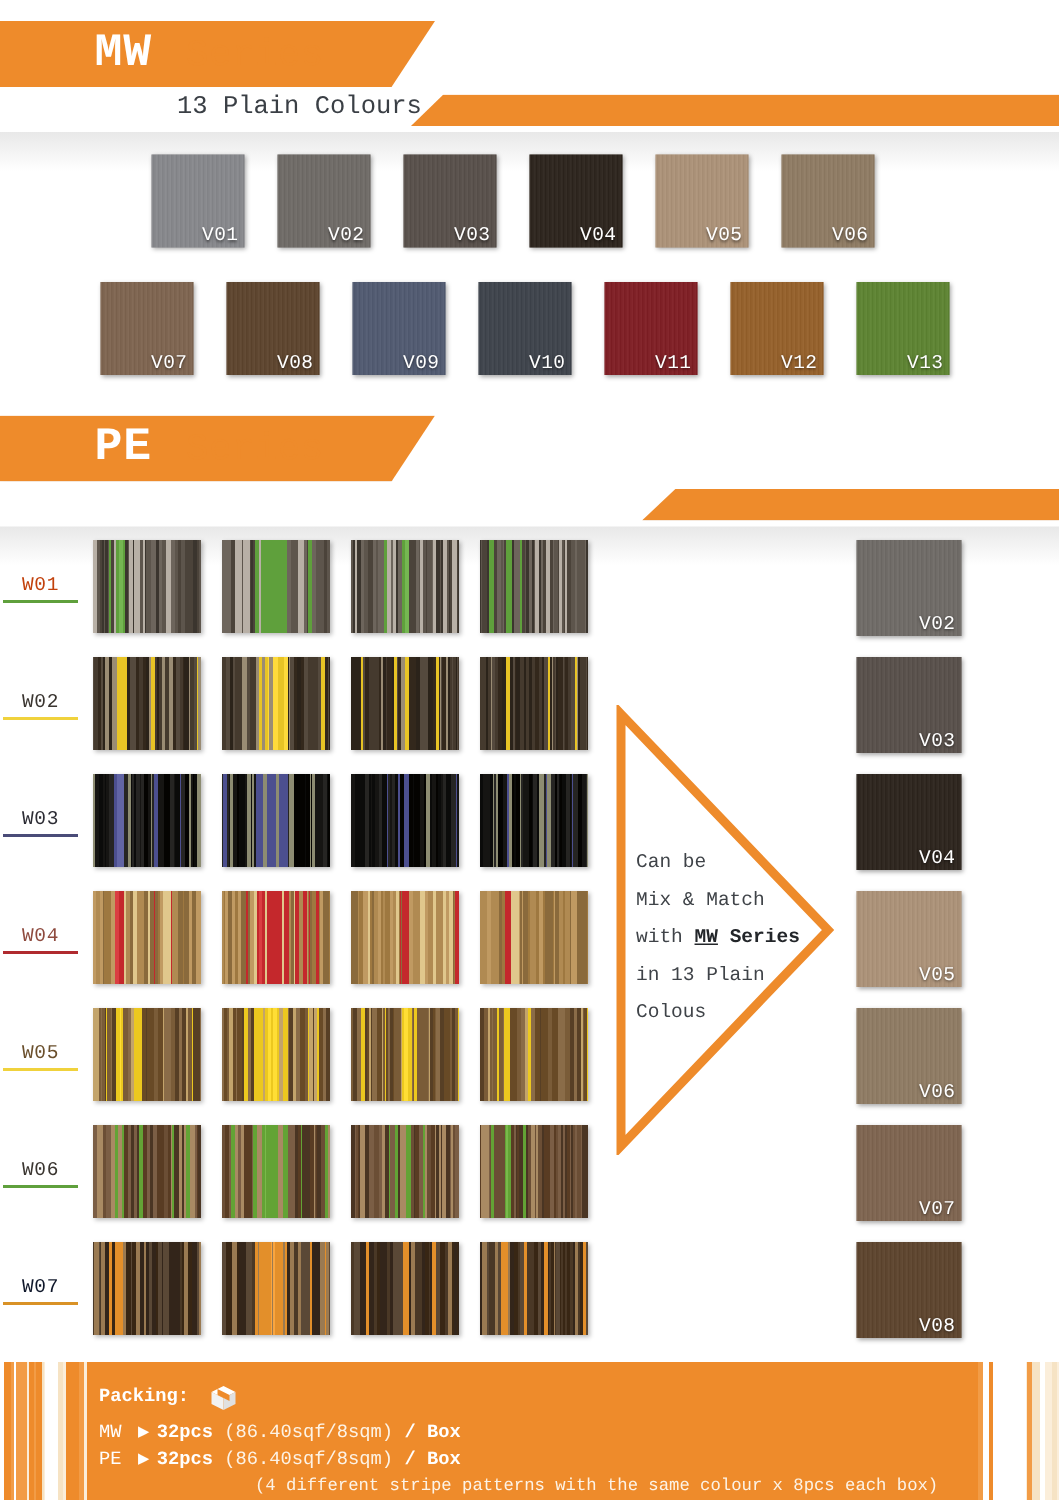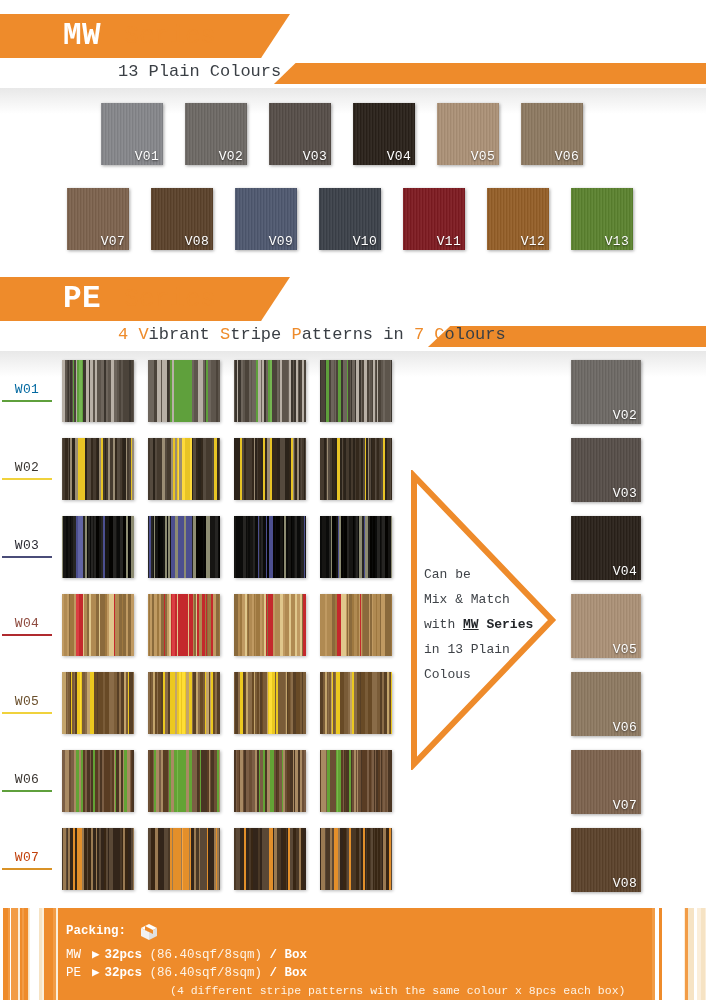--- a/index.html
+++ b/index.html
@@ -172,28 +172,27 @@
         <span class="lbl">V13</span>
       </div>
     </div>
 
   <div class="banner" style="top:277px;">
     <div class="banner-bar bar1"></div>
     <div class="banner-code">PE</div>
     <div class="banner-series">Series</div>
     <div class="banner-sub-wrap">
       <div class="banner-sub-bar" style="left:428px; width:278px; clip-path: polygon(8% 0, 100% 0, 100% 100%, 0 100%);"></div>
-      <div class="banner-sub-text" id="pe-subtitle"><span class="hl">4</span><span> </span><span class="hl">V</span><span>ibrant </span><span class="hl">S</span><span>tripe </span><span class="hl">P</span><span>atterns in </span><span class="hl">7</span><span> </span><span class="hl">C</span><span>olours</span></div>
     </div>
     <div class="gradshade" style="top:74px;"></div>
   </div>
 
   <div id="pegrid">
       <div class="wlabel" style="left: 2px; top: 382px;">
-        <span class="t" style="color: #0369a1;">W01</span>
+        <span class="t" style="color: #c2410c;">W01</span>
         <span class="u" style="background: rgb(95, 160, 60);"></span>
       </div>
       <div class="tile" style="left: 62px; top: 360px; background: linear-gradient(90deg, rgb(184, 176, 166) 0%, rgb(184, 176, 166) 3.58%, rgb(93, 85, 76) 3.58%, rgb(93, 85, 76) 6.78%, rgb(75, 67, 58) 6.78%, rgb(75, 67, 58) 7.9%, rgb(59, 53, 46) 7.9%, rgb(59, 53, 46) 10.05%, rgb(93, 85, 76) 10.05%, rgb(93, 85, 76) 10.95%, rgb(59, 53, 46) 10.95%, rgb(59, 53, 46) 13.14%, rgb(59, 53, 46) 13.14%, rgb(59, 53, 46) 13.79%, rgb(93, 85, 76) 13.79%, rgb(93, 85, 76) 14.87%, rgb(95, 160, 60) 14.87%, rgb(95, 160, 60) 16.37%, rgb(75, 67, 58) 16.37%, rgb(75, 67, 58) 19.7%, rgb(184, 176, 166) 19.7%, rgb(184, 176, 166) 20.89%, rgb(95, 160, 60) 20.89%, rgb(95, 160, 60) 24.17%, rgb(117, 182, 82) 24.17%, rgb(117, 182, 82) 27.38%, rgb(95, 160, 60) 27.38%, rgb(95, 160, 60) 29.17%, rgb(59, 53, 46) 29.17%, rgb(59, 53, 46) 32.67%, rgb(93, 85, 76) 32.67%, rgb(93, 85, 76) 33.68%, rgb(184, 176, 166) 33.68%, rgb(184, 176, 166) 36.91%, rgb(59, 53, 46) 36.91%, rgb(59, 53, 46) 38.3%, rgb(184, 176, 166) 38.3%, rgb(184, 176, 166) 41.98%, rgb(184, 176, 166) 41.98%, rgb(184, 176, 166) 43.33%, rgb(93, 85, 76) 43.33%, rgb(93, 85, 76) 45.92%, rgb(184, 176, 166) 45.92%, rgb(184, 176, 166) 47.95%, rgb(59, 53, 46) 47.95%, rgb(59, 53, 46) 49.04%, rgb(93, 85, 76) 49.04%, rgb(93, 85, 76) 50.22%, rgb(93, 85, 76) 50.22%, rgb(93, 85, 76) 53.94%, rgb(109, 101, 92) 53.94%, rgb(109, 101, 92) 57.25%, rgb(109, 101, 92) 57.25%, rgb(109, 101, 92) 58.65%, rgb(59, 53, 46) 58.65%, rgb(59, 53, 46) 61.43%, rgb(109, 101, 92) 61.43%, rgb(109, 101, 92) 63.5%, rgb(93, 85, 76) 63.5%, rgb(93, 85, 76) 64.19%, rgb(93, 85, 76) 64.19%, rgb(93, 85, 76) 67.66%, rgb(184, 176, 166) 67.66%, rgb(184, 176, 166) 69.26%, rgb(184, 176, 166) 69.26%, rgb(184, 176, 166) 72.58%, rgb(109, 101, 92) 72.58%, rgb(109, 101, 92) 75.81%, rgb(93, 85, 76) 75.81%, rgb(93, 85, 76) 78.57%, rgb(75, 67, 58) 78.57%, rgb(75, 67, 58) 81.9%, rgb(93, 85, 76) 81.9%, rgb(93, 85, 76) 84.83%, rgb(75, 67, 58) 84.83%, rgb(75, 67, 58) 87.84%, rgb(75, 67, 58) 87.84%, rgb(75, 67, 58) 89.39%, rgb(75, 67, 58) 89.39%, rgb(75, 67, 58) 92.8%, rgb(59, 53, 46) 92.8%, rgb(59, 53, 46) 95.98%, rgb(75, 67, 58) 95.98%, rgb(75, 67, 58) 98.25%, rgb(93, 85, 76) 98.25%, rgb(93, 85, 76) 100%);"></div>
       <div class="tile" style="left: 148px; top: 360px; background: linear-gradient(90deg, rgb(109, 101, 92) 0%, rgb(109, 101, 92) 2.67%, rgb(109, 101, 92) 2.67%, rgb(109, 101, 92) 5.13%, rgb(109, 101, 92) 5.13%, rgb(109, 101, 92) 8.6%, rgb(75, 67, 58) 8.6%, rgb(75, 67, 58) 12.31%, rgb(184, 176, 166) 12.31%, rgb(184, 176, 166) 13.52%, rgb(95, 160, 60) 13.52%, rgb(95, 160, 60) 14.29%, rgb(184, 176, 166) 14.29%, rgb(184, 176, 166) 18.11%, rgb(93, 85, 76) 18.11%, rgb(93, 85, 76) 19.69%, rgb(184, 176, 166) 19.69%, rgb(184, 176, 166) 21.95%, rgb(184, 176, 166) 21.95%, rgb(184, 176, 166) 25.82%, rgb(75, 67, 58) 25.82%, rgb(75, 67, 58) 26.85%, rgb(59, 53, 46) 26.85%, rgb(59, 53, 46) 28.83%, rgb(75, 67, 58) 28.83%, rgb(75, 67, 58) 30.12%, rgb(95, 160, 60) 30.12%, rgb(95, 160, 60) 33.94%, rgb(184, 176, 166) 33.94%, rgb(184, 176, 166) 35.66%, rgb(95, 160, 60) 35.66%, rgb(95, 160, 60) 39.21%, rgb(95, 160, 60) 39.21%, rgb(95, 160, 60) 41.29%, rgb(95, 160, 60) 41.29%, rgb(95, 160, 60) 45.27%, rgb(95, 160, 60) 45.27%, rgb(95, 160, 60) 47.62%, rgb(95, 160, 60) 47.62%, rgb(95, 160, 60) 48.74%, rgb(95, 160, 60) 48.74%, rgb(95, 160, 60) 50.62%, rgb(95, 160, 60) 50.62%, rgb(95, 160, 60) 53.62%, rgb(95, 160, 60) 53.62%, rgb(95, 160, 60) 54.89%, rgb(95, 160, 60) 54.89%, rgb(95, 160, 60) 57.28%, rgb(95, 160, 60) 57.28%, rgb(95, 160, 60) 60.53%, rgb(109, 101, 92) 60.53%, rgb(109, 101, 92) 64.17%, rgb(93, 85, 76) 64.17%, rgb(93, 85, 76) 67.44%, rgb(93, 85, 76) 67.44%, rgb(93, 85, 76) 70.03%, rgb(184, 176, 166) 70.03%, rgb(184, 176, 166) 73.07%, rgb(184, 176, 166) 73.07%, rgb(184, 176, 166) 75.71%, rgb(109, 101, 92) 75.71%, rgb(109, 101, 92) 78.51%, rgb(75, 67, 58) 78.51%, rgb(75, 67, 58) 80.03%, rgb(95, 160, 60) 80.03%, rgb(95, 160, 60) 83.67%, rgb(109, 101, 92) 83.67%, rgb(109, 101, 92) 87.45%, rgb(93, 85, 76) 87.45%, rgb(93, 85, 76) 90.78%, rgb(93, 85, 76) 90.78%, rgb(93, 85, 76) 94.5%, rgb(75, 67, 58) 94.5%, rgb(75, 67, 58) 97.49%, rgb(93, 85, 76) 97.49%, rgb(93, 85, 76) 100%);"></div>
       <div class="tile" style="left: 234px; top: 360px; background: linear-gradient(90deg, rgb(93, 85, 76) 0%, rgb(93, 85, 76) 1.77%, rgb(59, 53, 46) 1.77%, rgb(59, 53, 46) 3.49%, rgb(184, 176, 166) 3.49%, rgb(184, 176, 166) 5.9%, rgb(59, 53, 46) 5.9%, rgb(59, 53, 46) 7.78%, rgb(59, 53, 46) 7.78%, rgb(59, 53, 46) 9.29%, rgb(109, 101, 92) 9.29%, rgb(109, 101, 92) 12.04%, rgb(93, 85, 76) 12.04%, rgb(93, 85, 76) 15.64%, rgb(75, 67, 58) 15.64%, rgb(75, 67, 58) 17.72%, rgb(75, 67, 58) 17.72%, rgb(75, 67, 58) 20.73%, rgb(109, 101, 92) 20.73%, rgb(109, 101, 92) 21.74%, rgb(109, 101, 92) 21.74%, rgb(109, 101, 92) 22.62%, rgb(109, 101, 92) 22.62%, rgb(109, 101, 92) 23.28%, rgb(93, 85, 76) 23.28%, rgb(93, 85, 76) 25.02%, rgb(109, 101, 92) 25.02%, rgb(109, 101, 92) 27.19%, rgb(109, 101, 92) 27.19%, rgb(109, 101, 92) 30.52%, rgb(95, 160, 60) 30.52%, rgb(95, 160, 60) 33.78%, rgb(184, 176, 166) 33.78%, rgb(184, 176, 166) 37.15%, rgb(109, 101, 92) 37.15%, rgb(109, 101, 92) 38.83%, rgb(184, 176, 166) 38.83%, rgb(184, 176, 166) 41.84%, rgb(59, 53, 46) 41.84%, rgb(59, 53, 46) 43.8%, rgb(109, 101, 92) 43.8%, rgb(109, 101, 92) 47.16%, rgb(95, 160, 60) 47.16%, rgb(95, 160, 60) 48.99%, rgb(95, 160, 60) 48.99%, rgb(95, 160, 60) 49.96%, rgb(117, 182, 82) 49.96%, rgb(117, 182, 82) 51.91%, rgb(117, 182, 82) 51.91%, rgb(117, 182, 82) 53.37%, rgb(75, 67, 58) 53.37%, rgb(75, 67, 58) 56.15%, rgb(75, 67, 58) 56.15%, rgb(75, 67, 58) 60.03%, rgb(109, 101, 92) 60.03%, rgb(109, 101, 92) 62.84%, rgb(93, 85, 76) 62.84%, rgb(93, 85, 76) 63.82%, rgb(184, 176, 166) 63.82%, rgb(184, 176, 166) 67.01%, rgb(93, 85, 76) 67.01%, rgb(93, 85, 76) 67.7%, rgb(93, 85, 76) 67.7%, rgb(93, 85, 76) 69.35%, rgb(75, 67, 58) 69.35%, rgb(75, 67, 58) 70.09%, rgb(93, 85, 76) 70.09%, rgb(93, 85, 76) 72.82%, rgb(93, 85, 76) 72.82%, rgb(93, 85, 76) 75.09%, rgb(109, 101, 92) 75.09%, rgb(109, 101, 92) 75.85%, rgb(184, 176, 166) 75.85%, rgb(184, 176, 166) 78.86%, rgb(59, 53, 46) 78.86%, rgb(59, 53, 46) 82.52%, rgb(93, 85, 76) 82.52%, rgb(93, 85, 76) 83.23%, rgb(59, 53, 46) 83.23%, rgb(59, 53, 46) 85.6%, rgb(184, 176, 166) 85.6%, rgb(184, 176, 166) 88.88%, rgb(93, 85, 76) 88.88%, rgb(93, 85, 76) 90.31%, rgb(59, 53, 46) 90.31%, rgb(59, 53, 46) 91.98%, rgb(75, 67, 58) 91.98%, rgb(75, 67, 58) 93.95%, rgb(184, 176, 166) 93.95%, rgb(184, 176, 166) 97.75%, rgb(75, 67, 58) 97.75%, rgb(75, 67, 58) 99.48%, rgb(59, 53, 46) 99.48%, rgb(59, 53, 46) 100%);"></div>
       <div class="tile" style="left: 320px; top: 360px; background: linear-gradient(90deg, rgb(59, 53, 46) 0%, rgb(59, 53, 46) 0.87%, rgb(93, 85, 76) 0.87%, rgb(93, 85, 76) 1.85%, rgb(75, 67, 58) 1.85%, rgb(75, 67, 58) 3.21%, rgb(75, 67, 58) 3.21%, rgb(75, 67, 58) 6.64%, rgb(59, 53, 46) 6.64%, rgb(59, 53, 46) 8.46%, rgb(95, 160, 60) 8.46%, rgb(95, 160, 60) 9.78%, rgb(95, 160, 60) 9.78%, rgb(95, 160, 60) 13.16%, rgb(75, 67, 58) 13.16%, rgb(75, 67, 58) 15.74%, rgb(109, 101, 92) 15.74%, rgb(109, 101, 92) 19.51%, rgb(93, 85, 76) 19.51%, rgb(93, 85, 76) 21.06%, rgb(109, 101, 92) 21.06%, rgb(109, 101, 92) 21.79%, rgb(75, 67, 58) 21.79%, rgb(75, 67, 58) 24.53%, rgb(95, 160, 60) 24.53%, rgb(95, 160, 60) 26.73%, rgb(95, 160, 60) 26.73%, rgb(95, 160, 60) 29.35%, rgb(59, 53, 46) 29.35%, rgb(59, 53, 46) 31.39%, rgb(109, 101, 92) 31.39%, rgb(109, 101, 92) 34.05%, rgb(109, 101, 92) 34.05%, rgb(109, 101, 92) 37.25%, rgb(95, 160, 60) 37.25%, rgb(95, 160, 60) 38.89%, rgb(75, 67, 58) 38.89%, rgb(75, 67, 58) 41.7%, rgb(93, 85, 76) 41.7%, rgb(93, 85, 76) 43.04%, rgb(59, 53, 46) 43.04%, rgb(59, 53, 46) 45.06%, rgb(109, 101, 92) 45.06%, rgb(109, 101, 92) 47.95%, rgb(59, 53, 46) 47.95%, rgb(59, 53, 46) 49.91%, rgb(93, 85, 76) 49.91%, rgb(93, 85, 76) 50.54%, rgb(184, 176, 166) 50.54%, rgb(184, 176, 166) 54.28%, rgb(59, 53, 46) 54.28%, rgb(59, 53, 46) 56.79%, rgb(109, 101, 92) 56.79%, rgb(109, 101, 92) 58.51%, rgb(75, 67, 58) 58.51%, rgb(75, 67, 58) 61.34%, rgb(184, 176, 166) 61.34%, rgb(184, 176, 166) 65.17%, rgb(75, 67, 58) 65.17%, rgb(75, 67, 58) 67.92%, rgb(109, 101, 92) 67.92%, rgb(109, 101, 92) 68.91%, rgb(93, 85, 76) 68.91%, rgb(93, 85, 76) 72.29%, rgb(75, 67, 58) 72.29%, rgb(75, 67, 58) 73.44%, rgb(184, 176, 166) 73.44%, rgb(184, 176, 166) 75.92%, rgb(93, 85, 76) 75.92%, rgb(93, 85, 76) 77.94%, rgb(75, 67, 58) 77.94%, rgb(75, 67, 58) 79.11%, rgb(184, 176, 166) 79.11%, rgb(184, 176, 166) 80.47%, rgb(75, 67, 58) 80.47%, rgb(75, 67, 58) 84.46%, rgb(93, 85, 76) 84.46%, rgb(93, 85, 76) 88.14%, rgb(109, 101, 92) 88.14%, rgb(109, 101, 92) 89.99%, rgb(93, 85, 76) 89.99%, rgb(93, 85, 76) 93.32%, rgb(93, 85, 76) 93.32%, rgb(93, 85, 76) 96.04%, rgb(93, 85, 76) 96.04%, rgb(93, 85, 76) 97.48%, rgb(109, 101, 92) 97.48%, rgb(109, 101, 92) 98.38%, rgb(59, 53, 46) 98.38%, rgb(59, 53, 46) 100%);"></div>
       <div class="wlabel" style="left: 2px; top: 460px;">
         <span class="t" style="color: rgb(58, 53, 48);">W02</span>
         <span class="u" style="background: rgb(240, 210, 60);"></span>
       </div>
@@ -227,21 +226,21 @@
       <div class="tile" style="left: 320px; top: 672px; background: linear-gradient(90deg, rgb(87, 63, 37) 0%, rgb(87, 63, 37) 3.9%, rgb(122, 92, 56) 3.9%, rgb(122, 92, 56) 7.17%, rgb(195, 164, 107) 7.17%, rgb(195, 164, 107) 9.32%, rgb(122, 92, 56) 9.32%, rgb(122, 92, 56) 11.28%, rgb(138, 108, 72) 11.28%, rgb(138, 108, 72) 12.02%, rgb(122, 92, 56) 12.02%, rgb(122, 92, 56) 15.29%, rgb(195, 164, 107) 15.29%, rgb(195, 164, 107) 16.1%, rgb(236, 200, 31) 16.1%, rgb(236, 200, 31) 17.64%, rgb(122, 92, 56) 17.64%, rgb(122, 92, 56) 21.12%, rgb(138, 108, 72) 21.12%, rgb(138, 108, 72) 22.4%, rgb(236, 200, 31) 22.4%, rgb(236, 200, 31) 25.51%, rgb(236, 200, 31) 25.51%, rgb(236, 200, 31) 28.06%, rgb(104, 74, 38) 28.06%, rgb(104, 74, 38) 30.09%, rgb(104, 74, 38) 30.09%, rgb(104, 74, 38) 33.93%, rgb(122, 92, 56) 33.93%, rgb(122, 92, 56) 37.04%, rgb(122, 92, 56) 37.04%, rgb(122, 92, 56) 38.28%, rgb(138, 108, 72) 38.28%, rgb(138, 108, 72) 41.31%, rgb(195, 164, 107) 41.31%, rgb(195, 164, 107) 44.43%, rgb(236, 200, 31) 44.43%, rgb(236, 200, 31) 47.35%, rgb(138, 108, 72) 47.35%, rgb(138, 108, 72) 51.2%, rgb(104, 74, 38) 51.2%, rgb(104, 74, 38) 55.12%, rgb(87, 63, 37) 55.12%, rgb(87, 63, 37) 56.26%, rgb(104, 74, 38) 56.26%, rgb(104, 74, 38) 60%, rgb(104, 74, 38) 60%, rgb(104, 74, 38) 62.94%, rgb(122, 92, 56) 62.94%, rgb(122, 92, 56) 66.48%, rgb(104, 74, 38) 66.48%, rgb(104, 74, 38) 70.04%, rgb(104, 74, 38) 70.04%, rgb(104, 74, 38) 71.08%, rgb(104, 74, 38) 71.08%, rgb(104, 74, 38) 71.84%, rgb(195, 164, 107) 71.84%, rgb(195, 164, 107) 72.61%, rgb(138, 108, 72) 72.61%, rgb(138, 108, 72) 75.08%, rgb(138, 108, 72) 75.08%, rgb(138, 108, 72) 78.95%, rgb(122, 92, 56) 78.95%, rgb(122, 92, 56) 81.95%, rgb(122, 92, 56) 81.95%, rgb(122, 92, 56) 83.23%, rgb(87, 63, 37) 83.23%, rgb(87, 63, 37) 86.73%, rgb(138, 108, 72) 86.73%, rgb(138, 108, 72) 87.65%, rgb(138, 108, 72) 87.65%, rgb(138, 108, 72) 89.36%, rgb(87, 63, 37) 89.36%, rgb(87, 63, 37) 93.28%, rgb(195, 164, 107) 93.28%, rgb(195, 164, 107) 95.43%, rgb(122, 92, 56) 95.43%, rgb(122, 92, 56) 96.66%, rgb(104, 74, 38) 96.66%, rgb(104, 74, 38) 99.22%, rgb(236, 200, 31) 99.22%, rgb(236, 200, 31) 100%, rgb(87, 63, 37) 100%, rgb(87, 63, 37) 100%);"></div>
       <div class="wlabel" style="left: 2px; top: 772px;">
         <span class="t" style="color: rgb(58, 53, 48);">W06</span>
         <span class="u" style="background: rgb(95, 160, 60);"></span>
       </div>
       <div class="tile" style="left: 62px; top: 750px; background: linear-gradient(90deg, rgb(123, 94, 69) 0%, rgb(123, 94, 69) 3.97%, rgb(169, 138, 99) 3.97%, rgb(169, 138, 99) 6.63%, rgb(169, 138, 99) 6.63%, rgb(169, 138, 99) 9.58%, rgb(107, 78, 53) 9.58%, rgb(107, 78, 53) 12.45%, rgb(123, 94, 69) 12.45%, rgb(123, 94, 69) 16.25%, rgb(169, 138, 99) 16.25%, rgb(169, 138, 99) 20.03%, rgb(99, 163, 53) 20.03%, rgb(99, 163, 53) 20.87%, rgb(99, 163, 53) 20.87%, rgb(99, 163, 53) 23.3%, rgb(169, 138, 99) 23.3%, rgb(169, 138, 99) 26.9%, rgb(99, 163, 53) 26.9%, rgb(99, 163, 53) 28.6%, rgb(89, 60, 35) 28.6%, rgb(89, 60, 35) 30.74%, rgb(89, 60, 35) 30.74%, rgb(89, 60, 35) 32.36%, rgb(123, 94, 69) 32.36%, rgb(123, 94, 69) 34.19%, rgb(123, 94, 69) 34.19%, rgb(123, 94, 69) 35.02%, rgb(74, 53, 35) 35.02%, rgb(74, 53, 35) 38.41%, rgb(123, 94, 69) 38.41%, rgb(123, 94, 69) 39.16%, rgb(123, 94, 69) 39.16%, rgb(123, 94, 69) 40.3%, rgb(74, 53, 35) 40.3%, rgb(74, 53, 35) 42.84%, rgb(99, 163, 53) 42.84%, rgb(99, 163, 53) 45.85%, rgb(89, 60, 35) 45.85%, rgb(89, 60, 35) 49.77%, rgb(123, 94, 69) 49.77%, rgb(123, 94, 69) 53.1%, rgb(74, 53, 35) 53.1%, rgb(74, 53, 35) 55.73%, rgb(123, 94, 69) 55.73%, rgb(123, 94, 69) 58.98%, rgb(89, 60, 35) 58.98%, rgb(89, 60, 35) 62.17%, rgb(89, 60, 35) 62.17%, rgb(89, 60, 35) 66.05%, rgb(107, 78, 53) 66.05%, rgb(107, 78, 53) 69.4%, rgb(89, 60, 35) 69.4%, rgb(89, 60, 35) 72.38%, rgb(169, 138, 99) 72.38%, rgb(169, 138, 99) 73.21%, rgb(99, 163, 53) 73.21%, rgb(99, 163, 53) 74.88%, rgb(74, 53, 35) 74.88%, rgb(74, 53, 35) 78.43%, rgb(74, 53, 35) 78.43%, rgb(74, 53, 35) 79.52%, rgb(169, 138, 99) 79.52%, rgb(169, 138, 99) 82%, rgb(74, 53, 35) 82%, rgb(74, 53, 35) 84.36%, rgb(169, 138, 99) 84.36%, rgb(169, 138, 99) 86.49%, rgb(99, 163, 53) 86.49%, rgb(99, 163, 53) 89.71%, rgb(169, 138, 99) 89.71%, rgb(169, 138, 99) 93.34%, rgb(169, 138, 99) 93.34%, rgb(169, 138, 99) 94.75%, rgb(123, 94, 69) 94.75%, rgb(123, 94, 69) 96.08%, rgb(89, 60, 35) 96.08%, rgb(89, 60, 35) 97.53%, rgb(74, 53, 35) 97.53%, rgb(74, 53, 35) 100%);"></div>
       <div class="tile" style="left: 148px; top: 750px; background: linear-gradient(90deg, rgb(107, 78, 53) 0%, rgb(107, 78, 53) 3.07%, rgb(89, 60, 35) 3.07%, rgb(89, 60, 35) 4.99%, rgb(89, 60, 35) 4.99%, rgb(89, 60, 35) 6.89%, rgb(123, 94, 69) 6.89%, rgb(123, 94, 69) 7.91%, rgb(89, 60, 35) 7.91%, rgb(89, 60, 35) 8.62%, rgb(99, 163, 53) 8.62%, rgb(99, 163, 53) 10.98%, rgb(99, 163, 53) 10.98%, rgb(99, 163, 53) 11.59%, rgb(169, 138, 99) 11.59%, rgb(169, 138, 99) 15.26%, rgb(123, 94, 69) 15.26%, rgb(123, 94, 69) 18.02%, rgb(169, 138, 99) 18.02%, rgb(169, 138, 99) 20.69%, rgb(89, 60, 35) 20.69%, rgb(89, 60, 35) 22.16%, rgb(89, 60, 35) 22.16%, rgb(89, 60, 35) 26.08%, rgb(89, 60, 35) 26.08%, rgb(89, 60, 35) 27.35%, rgb(123, 94, 69) 27.35%, rgb(123, 94, 69) 29.09%, rgb(99, 163, 53) 29.09%, rgb(99, 163, 53) 32.41%, rgb(169, 138, 99) 32.41%, rgb(169, 138, 99) 33.06%, rgb(169, 138, 99) 33.06%, rgb(169, 138, 99) 35%, rgb(169, 138, 99) 35%, rgb(169, 138, 99) 36.8%, rgb(99, 163, 53) 36.8%, rgb(99, 163, 53) 38.45%, rgb(99, 163, 53) 38.45%, rgb(99, 163, 53) 39.95%, rgb(121, 185, 75) 39.95%, rgb(121, 185, 75) 41.04%, rgb(99, 163, 53) 41.04%, rgb(99, 163, 53) 44.57%, rgb(99, 163, 53) 44.57%, rgb(99, 163, 53) 46.31%, rgb(99, 163, 53) 46.31%, rgb(99, 163, 53) 48.72%, rgb(99, 163, 53) 48.72%, rgb(99, 163, 53) 52.31%, rgb(169, 138, 99) 52.31%, rgb(169, 138, 99) 55.11%, rgb(169, 138, 99) 55.11%, rgb(169, 138, 99) 56.86%, rgb(99, 163, 53) 56.86%, rgb(99, 163, 53) 60.68%, rgb(169, 138, 99) 60.68%, rgb(169, 138, 99) 61.37%, rgb(123, 94, 69) 61.37%, rgb(123, 94, 69) 64.4%, rgb(123, 94, 69) 64.4%, rgb(123, 94, 69) 67.59%, rgb(74, 53, 35) 67.59%, rgb(74, 53, 35) 70.17%, rgb(89, 60, 35) 70.17%, rgb(89, 60, 35) 72.8%, rgb(99, 163, 53) 72.8%, rgb(99, 163, 53) 74.14%, rgb(74, 53, 35) 74.14%, rgb(74, 53, 35) 77.69%, rgb(74, 53, 35) 77.69%, rgb(74, 53, 35) 81.54%, rgb(89, 60, 35) 81.54%, rgb(89, 60, 35) 85.22%, rgb(169, 138, 99) 85.22%, rgb(169, 138, 99) 86.26%, rgb(107, 78, 53) 86.26%, rgb(107, 78, 53) 87.02%, rgb(89, 60, 35) 87.02%, rgb(89, 60, 35) 87.86%, rgb(74, 53, 35) 87.86%, rgb(74, 53, 35) 90.57%, rgb(74, 53, 35) 90.57%, rgb(74, 53, 35) 91.56%, rgb(107, 78, 53) 91.56%, rgb(107, 78, 53) 95.44%, rgb(99, 163, 53) 95.44%, rgb(99, 163, 53) 98.06%, rgb(169, 138, 99) 98.06%, rgb(169, 138, 99) 100%);"></div>
       <div class="tile" style="left: 234px; top: 750px; background: linear-gradient(90deg, rgb(74, 53, 35) 0%, rgb(74, 53, 35) 2.16%, rgb(74, 53, 35) 2.16%, rgb(74, 53, 35) 3.34%, rgb(123, 94, 69) 3.34%, rgb(123, 94, 69) 4.19%, rgb(107, 78, 53) 4.19%, rgb(107, 78, 53) 6.78%, rgb(89, 60, 35) 6.78%, rgb(89, 60, 35) 7.79%, rgb(74, 53, 35) 7.79%, rgb(74, 53, 35) 8.73%, rgb(169, 138, 99) 8.73%, rgb(169, 138, 99) 12.51%, rgb(107, 78, 53) 12.51%, rgb(107, 78, 53) 13.29%, rgb(74, 53, 35) 13.29%, rgb(74, 53, 35) 16.8%, rgb(123, 94, 69) 16.8%, rgb(123, 94, 69) 20.01%, rgb(123, 94, 69) 20.01%, rgb(123, 94, 69) 21.32%, rgb(107, 78, 53) 21.32%, rgb(107, 78, 53) 23.93%, rgb(107, 78, 53) 23.93%, rgb(107, 78, 53) 25.66%, rgb(123, 94, 69) 25.66%, rgb(123, 94, 69) 29.14%, rgb(169, 138, 99) 29.14%, rgb(169, 138, 99) 31.63%, rgb(74, 53, 35) 31.63%, rgb(74, 53, 35) 35.2%, rgb(99, 163, 53) 35.2%, rgb(99, 163, 53) 36.53%, rgb(123, 94, 69) 36.53%, rgb(123, 94, 69) 40.52%, rgb(99, 163, 53) 40.52%, rgb(99, 163, 53) 43.3%, rgb(74, 53, 35) 43.3%, rgb(74, 53, 35) 45.81%, rgb(169, 138, 99) 45.81%, rgb(169, 138, 99) 47%, rgb(169, 138, 99) 47%, rgb(169, 138, 99) 50.63%, rgb(99, 163, 53) 50.63%, rgb(99, 163, 53) 51.69%, rgb(99, 163, 53) 51.69%, rgb(99, 163, 53) 55.67%, rgb(107, 78, 53) 55.67%, rgb(107, 78, 53) 58.58%, rgb(74, 53, 35) 58.58%, rgb(74, 53, 35) 59.29%, rgb(89, 60, 35) 59.29%, rgb(89, 60, 35) 63.16%, rgb(123, 94, 69) 63.16%, rgb(123, 94, 69) 66.79%, rgb(99, 163, 53) 66.79%, rgb(99, 163, 53) 68.19%, rgb(169, 138, 99) 68.19%, rgb(169, 138, 99) 70.19%, rgb(107, 78, 53) 70.19%, rgb(107, 78, 53) 73.62%, rgb(89, 60, 35) 73.62%, rgb(89, 60, 35) 77.35%, rgb(169, 138, 99) 77.35%, rgb(169, 138, 99) 78.25%, rgb(74, 53, 35) 78.25%, rgb(74, 53, 35) 81.41%, rgb(169, 138, 99) 81.41%, rgb(169, 138, 99) 83.14%, rgb(74, 53, 35) 83.14%, rgb(74, 53, 35) 84.57%, rgb(169, 138, 99) 84.57%, rgb(169, 138, 99) 88.24%, rgb(74, 53, 35) 88.24%, rgb(74, 53, 35) 91.31%, rgb(123, 94, 69) 91.31%, rgb(123, 94, 69) 92.35%, rgb(169, 138, 99) 92.35%, rgb(169, 138, 99) 94.76%, rgb(107, 78, 53) 94.76%, rgb(107, 78, 53) 96.54%, rgb(123, 94, 69) 96.54%, rgb(123, 94, 69) 100%);"></div>
       <div class="tile" style="left: 320px; top: 750px; background: linear-gradient(90deg, rgb(89, 60, 35) 0%, rgb(89, 60, 35) 1.26%, rgb(169, 138, 99) 1.26%, rgb(169, 138, 99) 5.1%, rgb(169, 138, 99) 5.1%, rgb(169, 138, 99) 8.29%, rgb(123, 94, 69) 8.29%, rgb(123, 94, 69) 9.04%, rgb(107, 78, 53) 9.04%, rgb(107, 78, 53) 10.36%, rgb(99, 163, 53) 10.36%, rgb(99, 163, 53) 13.27%, rgb(107, 78, 53) 13.27%, rgb(107, 78, 53) 16.84%, rgb(107, 78, 53) 16.84%, rgb(107, 78, 53) 18.11%, rgb(107, 78, 53) 18.11%, rgb(107, 78, 53) 18.98%, rgb(107, 78, 53) 18.98%, rgb(107, 78, 53) 22.73%, rgb(99, 163, 53) 22.73%, rgb(99, 163, 53) 23.89%, rgb(121, 185, 75) 23.89%, rgb(121, 185, 75) 25.47%, rgb(99, 163, 53) 25.47%, rgb(99, 163, 53) 28.52%, rgb(89, 60, 35) 28.52%, rgb(89, 60, 35) 31.66%, rgb(123, 94, 69) 31.66%, rgb(123, 94, 69) 33.34%, rgb(74, 53, 35) 33.34%, rgb(74, 53, 35) 34.21%, rgb(89, 60, 35) 34.21%, rgb(89, 60, 35) 36.36%, rgb(74, 53, 35) 36.36%, rgb(74, 53, 35) 39.85%, rgb(99, 163, 53) 39.85%, rgb(99, 163, 53) 42.8%, rgb(74, 53, 35) 42.8%, rgb(74, 53, 35) 44.73%, rgb(107, 78, 53) 44.73%, rgb(107, 78, 53) 46.56%, rgb(107, 78, 53) 46.56%, rgb(107, 78, 53) 47.27%, rgb(169, 138, 99) 47.27%, rgb(169, 138, 99) 50.61%, rgb(107, 78, 53) 50.61%, rgb(107, 78, 53) 51.57%, rgb(169, 138, 99) 51.57%, rgb(169, 138, 99) 53.36%, rgb(107, 78, 53) 53.36%, rgb(107, 78, 53) 57.19%, rgb(74, 53, 35) 57.19%, rgb(74, 53, 35) 58.9%, rgb(89, 60, 35) 58.9%, rgb(89, 60, 35) 62.55%, rgb(89, 60, 35) 62.55%, rgb(89, 60, 35) 63.41%, rgb(89, 60, 35) 63.41%, rgb(89, 60, 35) 64.95%, rgb(123, 94, 69) 64.95%, rgb(123, 94, 69) 68.69%, rgb(89, 60, 35) 68.69%, rgb(89, 60, 35) 70.75%, rgb(107, 78, 53) 70.75%, rgb(107, 78, 53) 72.06%, rgb(123, 94, 69) 72.06%, rgb(123, 94, 69) 74.97%, rgb(74, 53, 35) 74.97%, rgb(74, 53, 35) 76.45%, rgb(123, 94, 69) 76.45%, rgb(123, 94, 69) 78.3%, rgb(74, 53, 35) 78.3%, rgb(74, 53, 35) 80.31%, rgb(89, 60, 35) 80.31%, rgb(89, 60, 35) 83.71%, rgb(123, 94, 69) 83.71%, rgb(123, 94, 69) 84.32%, rgb(74, 53, 35) 84.32%, rgb(74, 53, 35) 86.21%, rgb(107, 78, 53) 86.21%, rgb(107, 78, 53) 88.05%, rgb(123, 94, 69) 88.05%, rgb(123, 94, 69) 89.91%, rgb(107, 78, 53) 89.91%, rgb(107, 78, 53) 93.31%, rgb(123, 94, 69) 93.31%, rgb(123, 94, 69) 94.36%, rgb(74, 53, 35) 94.36%, rgb(74, 53, 35) 97.41%, rgb(74, 53, 35) 97.41%, rgb(74, 53, 35) 100%);"></div>
       <div class="wlabel" style="left: 2px; top: 850px;">
-        <span class="t" style="color: #c2410c;">W07</span>
+        <span class="t" style="color: #0f172a;">W07</span>
         <span class="u" style="background: rgb(217, 146, 38);"></span>
       </div>
       <div class="tile" style="left: 62px; top: 828px; background: linear-gradient(90deg, rgb(74, 56, 38) 0%, rgb(74, 56, 38) 1.33%, rgb(154, 122, 82) 1.33%, rgb(154, 122, 82) 4.56%, rgb(154, 122, 82) 4.56%, rgb(154, 122, 82) 5.16%, rgb(90, 72, 54) 5.16%, rgb(90, 72, 54) 6.81%, rgb(74, 56, 38) 6.81%, rgb(74, 56, 38) 7.79%, rgb(154, 122, 82) 7.79%, rgb(154, 122, 82) 11.21%, rgb(51, 37, 26) 11.21%, rgb(51, 37, 26) 14.81%, rgb(227, 143, 42) 14.81%, rgb(227, 143, 42) 17.71%, rgb(56, 38, 20) 17.71%, rgb(56, 38, 20) 20.49%, rgb(227, 143, 42) 20.49%, rgb(227, 143, 42) 21.71%, rgb(227, 143, 42) 21.71%, rgb(227, 143, 42) 23.44%, rgb(227, 143, 42) 23.44%, rgb(227, 143, 42) 27.44%, rgb(154, 122, 82) 27.44%, rgb(154, 122, 82) 30.35%, rgb(56, 38, 20) 30.35%, rgb(56, 38, 20) 32.53%, rgb(56, 38, 20) 32.53%, rgb(56, 38, 20) 34.82%, rgb(90, 72, 54) 34.82%, rgb(90, 72, 54) 36.09%, rgb(56, 38, 20) 36.09%, rgb(56, 38, 20) 40%, rgb(154, 122, 82) 40%, rgb(154, 122, 82) 41.46%, rgb(154, 122, 82) 41.46%, rgb(154, 122, 82) 43.57%, rgb(51, 37, 26) 43.57%, rgb(51, 37, 26) 47.45%, rgb(154, 122, 82) 47.45%, rgb(154, 122, 82) 48.85%, rgb(51, 37, 26) 48.85%, rgb(51, 37, 26) 51.72%, rgb(90, 72, 54) 51.72%, rgb(90, 72, 54) 54.65%, rgb(51, 37, 26) 54.65%, rgb(51, 37, 26) 57.61%, rgb(51, 37, 26) 57.61%, rgb(51, 37, 26) 58.64%, rgb(56, 38, 20) 58.64%, rgb(56, 38, 20) 60.54%, rgb(90, 72, 54) 60.54%, rgb(90, 72, 54) 64.16%, rgb(51, 37, 26) 64.16%, rgb(51, 37, 26) 64.95%, rgb(90, 72, 54) 64.95%, rgb(90, 72, 54) 66.61%, rgb(90, 72, 54) 66.61%, rgb(90, 72, 54) 67.41%, rgb(90, 72, 54) 67.41%, rgb(90, 72, 54) 70.46%, rgb(51, 37, 26) 70.46%, rgb(51, 37, 26) 73.49%, rgb(51, 37, 26) 73.49%, rgb(51, 37, 26) 75.65%, rgb(51, 37, 26) 75.65%, rgb(51, 37, 26) 77.49%, rgb(51, 37, 26) 77.49%, rgb(51, 37, 26) 80.99%, rgb(74, 56, 38) 80.99%, rgb(74, 56, 38) 82.73%, rgb(56, 38, 20) 82.73%, rgb(56, 38, 20) 84.13%, rgb(154, 122, 82) 84.13%, rgb(154, 122, 82) 88.02%, rgb(56, 38, 20) 88.02%, rgb(56, 38, 20) 91.83%, rgb(51, 37, 26) 91.83%, rgb(51, 37, 26) 94.43%, rgb(51, 37, 26) 94.43%, rgb(51, 37, 26) 96.09%, rgb(90, 72, 54) 96.09%, rgb(90, 72, 54) 98.49%, rgb(154, 122, 82) 98.49%, rgb(154, 122, 82) 100%);"></div>
       <div class="tile" style="left: 148px; top: 828px; background: linear-gradient(90deg, rgb(90, 72, 54) 0%, rgb(90, 72, 54) 3.82%, rgb(56, 38, 20) 3.82%, rgb(56, 38, 20) 6.32%, rgb(56, 38, 20) 6.32%, rgb(56, 38, 20) 9.27%, rgb(154, 122, 82) 9.27%, rgb(154, 122, 82) 12.47%, rgb(154, 122, 82) 12.47%, rgb(154, 122, 82) 13.76%, rgb(56, 38, 20) 13.76%, rgb(56, 38, 20) 15.76%, rgb(51, 37, 26) 15.76%, rgb(51, 37, 26) 19.13%, rgb(51, 37, 26) 19.13%, rgb(51, 37, 26) 22.54%, rgb(90, 72, 54) 22.54%, rgb(90, 72, 54) 26.07%, rgb(90, 72, 54) 26.07%, rgb(90, 72, 54) 27.83%, rgb(74, 56, 38) 27.83%, rgb(74, 56, 38) 30.74%, rgb(227, 143, 42) 30.74%, rgb(227, 143, 42) 32.33%, rgb(227, 143, 42) 32.33%, rgb(227, 143, 42) 33.43%, rgb(154, 122, 82) 33.43%, rgb(154, 122, 82) 34.19%, rgb(227, 143, 42) 34.19%, rgb(227, 143, 42) 35.42%, rgb(227, 143, 42) 35.42%, rgb(227, 143, 42) 39.25%, rgb(227, 143, 42) 39.25%, rgb(227, 143, 42) 41.91%, rgb(227, 143, 42) 41.91%, rgb(227, 143, 42) 45.45%, rgb(249, 165, 64) 45.45%, rgb(249, 165, 64) 46.3%, rgb(154, 122, 82) 46.3%, rgb(154, 122, 82) 47.2%, rgb(249, 165, 64) 47.2%, rgb(249, 165, 64) 48.81%, rgb(227, 143, 42) 48.81%, rgb(227, 143, 42) 49.8%, rgb(227, 143, 42) 49.8%, rgb(227, 143, 42) 53.78%, rgb(227, 143, 42) 53.78%, rgb(227, 143, 42) 56.87%, rgb(154, 122, 82) 56.87%, rgb(154, 122, 82) 58.29%, rgb(227, 143, 42) 58.29%, rgb(227, 143, 42) 60.2%, rgb(51, 37, 26) 60.2%, rgb(51, 37, 26) 63.28%, rgb(154, 122, 82) 63.28%, rgb(154, 122, 82) 66.8%, rgb(74, 56, 38) 66.8%, rgb(74, 56, 38) 70.67%, rgb(154, 122, 82) 70.67%, rgb(154, 122, 82) 72.79%, rgb(90, 72, 54) 72.79%, rgb(90, 72, 54) 75.89%, rgb(90, 72, 54) 75.89%, rgb(90, 72, 54) 77.33%, rgb(90, 72, 54) 77.33%, rgb(90, 72, 54) 79.26%, rgb(90, 72, 54) 79.26%, rgb(90, 72, 54) 81.88%, rgb(227, 143, 42) 81.88%, rgb(227, 143, 42) 83.37%, rgb(51, 37, 26) 83.37%, rgb(51, 37, 26) 86.75%, rgb(51, 37, 26) 86.75%, rgb(51, 37, 26) 89.65%, rgb(51, 37, 26) 89.65%, rgb(51, 37, 26) 91.12%, rgb(154, 122, 82) 91.12%, rgb(154, 122, 82) 95.02%, rgb(227, 143, 42) 95.02%, rgb(227, 143, 42) 96.44%, rgb(154, 122, 82) 96.44%, rgb(154, 122, 82) 98.67%, rgb(90, 72, 54) 98.67%, rgb(90, 72, 54) 99.63%, rgb(154, 122, 82) 99.63%, rgb(154, 122, 82) 100%);"></div>
       <div class="tile" style="left: 234px; top: 828px; background: linear-gradient(90deg, rgb(74, 56, 38) 0%, rgb(74, 56, 38) 2.92%, rgb(90, 72, 54) 2.92%, rgb(90, 72, 54) 4.67%, rgb(90, 72, 54) 4.67%, rgb(90, 72, 54) 6.57%, rgb(90, 72, 54) 6.57%, rgb(90, 72, 54) 7.94%, rgb(51, 37, 26) 7.94%, rgb(51, 37, 26) 9.53%, rgb(51, 37, 26) 9.53%, rgb(51, 37, 26) 13.5%, rgb(227, 143, 42) 13.5%, rgb(227, 143, 42) 16.65%, rgb(51, 37, 26) 16.65%, rgb(51, 37, 26) 20.56%, rgb(51, 37, 26) 20.56%, rgb(51, 37, 26) 21.45%, rgb(74, 56, 38) 21.45%, rgb(74, 56, 38) 23.75%, rgb(56, 38, 20) 23.75%, rgb(56, 38, 20) 26.5%, rgb(51, 37, 26) 26.5%, rgb(51, 37, 26) 30.18%, rgb(51, 37, 26) 30.18%, rgb(51, 37, 26) 33.27%, rgb(74, 56, 38) 33.27%, rgb(74, 56, 38) 35.65%, rgb(51, 37, 26) 35.65%, rgb(51, 37, 26) 38.65%, rgb(90, 72, 54) 38.65%, rgb(90, 72, 54) 41.6%, rgb(90, 72, 54) 41.6%, rgb(90, 72, 54) 45.24%, rgb(90, 72, 54) 45.24%, rgb(90, 72, 54) 48.34%, rgb(227, 143, 42) 48.34%, rgb(227, 143, 42) 51.08%, rgb(227, 143, 42) 51.08%, rgb(227, 143, 42) 52.7%, rgb(227, 143, 42) 52.7%, rgb(227, 143, 42) 53.78%, rgb(51, 37, 26) 53.78%, rgb(51, 37, 26) 55.21%, rgb(154, 122, 82) 55.21%, rgb(154, 122, 82) 58.52%, rgb(154, 122, 82) 58.52%, rgb(154, 122, 82) 59.36%, rgb(74, 56, 38) 59.36%, rgb(74, 56, 38) 61.6%, rgb(74, 56, 38) 61.6%, rgb(74, 56, 38) 63.71%, rgb(74, 56, 38) 63.71%, rgb(74, 56, 38) 65.59%, rgb(51, 37, 26) 65.59%, rgb(51, 37, 26) 68.57%, rgb(56, 38, 20) 68.57%, rgb(56, 38, 20) 71.96%, rgb(74, 56, 38) 71.96%, rgb(74, 56, 38) 73.11%, rgb(51, 37, 26) 73.11%, rgb(51, 37, 26) 74.2%, rgb(51, 37, 26) 74.2%, rgb(51, 37, 26) 75.4%, rgb(227, 143, 42) 75.4%, rgb(227, 143, 42) 78.31%, rgb(90, 72, 54) 78.31%, rgb(90, 72, 54) 79.15%, rgb(90, 72, 54) 79.15%, rgb(90, 72, 54) 82.33%, rgb(56, 38, 20) 82.33%, rgb(56, 38, 20) 83.52%, rgb(56, 38, 20) 83.52%, rgb(56, 38, 20) 86.58%, rgb(74, 56, 38) 86.58%, rgb(74, 56, 38) 89.99%, rgb(154, 122, 82) 89.99%, rgb(154, 122, 82) 93.64%, rgb(56, 38, 20) 93.64%, rgb(56, 38, 20) 95.45%, rgb(51, 37, 26) 95.45%, rgb(51, 37, 26) 98.15%, rgb(56, 38, 20) 98.15%, rgb(56, 38, 20) 99.09%, rgb(51, 37, 26) 99.09%, rgb(51, 37, 26) 100%);"></div>
       <div class="tile" style="left: 320px; top: 828px; background: linear-gradient(90deg, rgb(51, 37, 26) 0%, rgb(51, 37, 26) 2.02%, rgb(154, 122, 82) 2.02%, rgb(154, 122, 82) 3.03%, rgb(154, 122, 82) 3.03%, rgb(154, 122, 82) 3.87%, rgb(154, 122, 82) 3.87%, rgb(154, 122, 82) 6.8%, rgb(90, 72, 54) 6.8%, rgb(90, 72, 54) 8.7%, rgb(74, 56, 38) 8.7%, rgb(74, 56, 38) 11.25%, rgb(74, 56, 38) 11.25%, rgb(74, 56, 38) 14.17%, rgb(154, 122, 82) 14.17%, rgb(154, 122, 82) 15.18%, rgb(154, 122, 82) 15.18%, rgb(154, 122, 82) 16.83%, rgb(90, 72, 54) 16.83%, rgb(90, 72, 54) 19.67%, rgb(227, 143, 42) 19.67%, rgb(227, 143, 42) 22.27%, rgb(227, 143, 42) 22.27%, rgb(227, 143, 42) 24.64%, rgb(227, 143, 42) 24.64%, rgb(227, 143, 42) 25.65%, rgb(154, 122, 82) 25.65%, rgb(154, 122, 82) 28.08%, rgb(51, 37, 26) 28.08%, rgb(51, 37, 26) 31.73%, rgb(56, 38, 20) 31.73%, rgb(56, 38, 20) 35.64%, rgb(74, 56, 38) 35.64%, rgb(74, 56, 38) 36.89%, rgb(90, 72, 54) 36.89%, rgb(90, 72, 54) 40.76%, rgb(227, 143, 42) 40.76%, rgb(227, 143, 42) 43.74%, rgb(74, 56, 38) 43.74%, rgb(74, 56, 38) 47.14%, rgb(74, 56, 38) 47.14%, rgb(74, 56, 38) 50.3%, rgb(56, 38, 20) 50.3%, rgb(56, 38, 20) 53.97%, rgb(90, 72, 54) 53.97%, rgb(90, 72, 54) 56.91%, rgb(51, 37, 26) 56.91%, rgb(51, 37, 26) 59.29%, rgb(227, 143, 42) 59.29%, rgb(227, 143, 42) 62.73%, rgb(51, 37, 26) 62.73%, rgb(51, 37, 26) 63.43%, rgb(74, 56, 38) 63.43%, rgb(74, 56, 38) 65.82%, rgb(56, 38, 20) 65.82%, rgb(56, 38, 20) 68.95%, rgb(154, 122, 82) 68.95%, rgb(154, 122, 82) 69.89%, rgb(74, 56, 38) 69.89%, rgb(74, 56, 38) 70.52%, rgb(90, 72, 54) 70.52%, rgb(90, 72, 54) 74.13%, rgb(56, 38, 20) 74.13%, rgb(56, 38, 20) 75.24%, rgb(74, 56, 38) 75.24%, rgb(74, 56, 38) 76.58%, rgb(56, 38, 20) 76.58%, rgb(56, 38, 20) 78.9%, rgb(74, 56, 38) 78.9%, rgb(74, 56, 38) 80.95%, rgb(56, 38, 20) 80.95%, rgb(56, 38, 20) 82.94%, rgb(74, 56, 38) 82.94%, rgb(74, 56, 38) 86.44%, rgb(51, 37, 26) 86.44%, rgb(51, 37, 26) 87.68%, rgb(154, 122, 82) 87.68%, rgb(154, 122, 82) 91.08%, rgb(74, 56, 38) 91.08%, rgb(74, 56, 38) 92.3%, rgb(56, 38, 20) 92.3%, rgb(56, 38, 20) 95.19%, rgb(227, 143, 42) 95.19%, rgb(227, 143, 42) 98.25%, rgb(90, 72, 54) 98.25%, rgb(90, 72, 54) 100%);"></div>
     </div>
 
   <div id="perightcol">
       <div class="swatch" style="left: 571px; top: 360px; background: rgb(110, 106, 102); width: 70px; height: 64px;">

